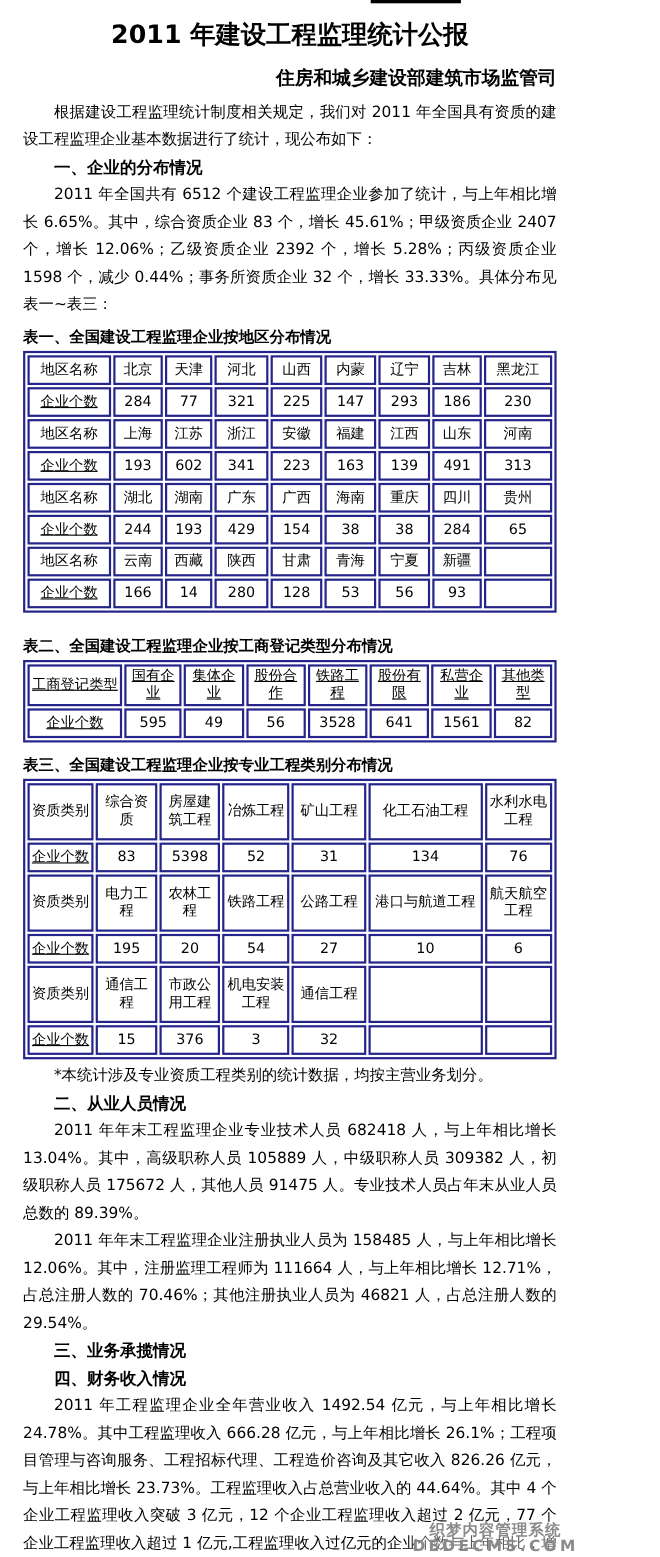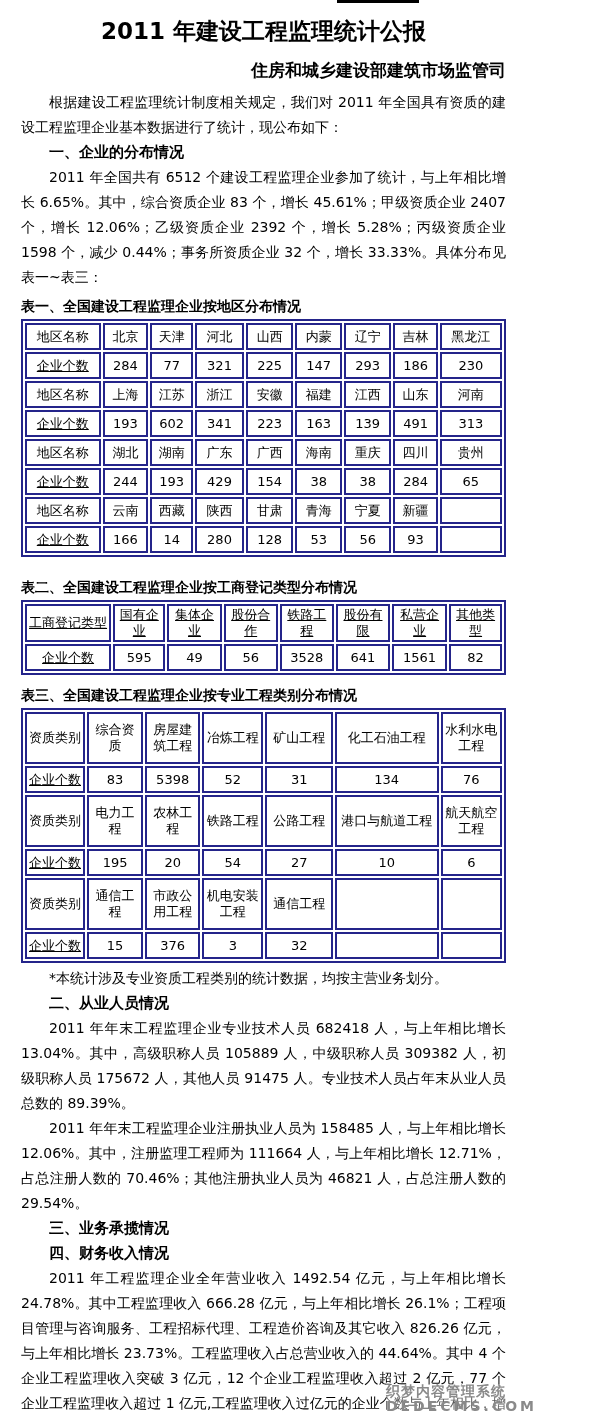--- a/index.html
+++ b/index.html
@@ -33,21 +33,21 @@
   table.grid tr.tall td { height:46px; }
   table.grid td.u { text-decoration:underline; }
 
   .t1-wrap { margin-bottom:22px; }
   .t2-wrap { margin-bottom:12px; }
   .t3-wrap { margin-bottom:2px; }
 
   .footnote { font-size:14px; line-height:24px; margin:3px 0 1px 28px; }
 
   .watermark {
-    position:absolute; right:7px; bottom:1px; text-align:left;
+    position:absolute; right:18px; bottom:1px; text-align:center;
     color:var(--wm,#8a8a8a); font-weight:bold; background:rgba(255,255,255,.35);
   }
   .wm1 { font-size:14px; letter-spacing:1px; line-height:15px; }
   .wm2 { font-size:14px; letter-spacing:3px; line-height:15px; }
 </style>
 </head>
 <body>
 
 <div class="page">
   <div class="topbar"></div>

